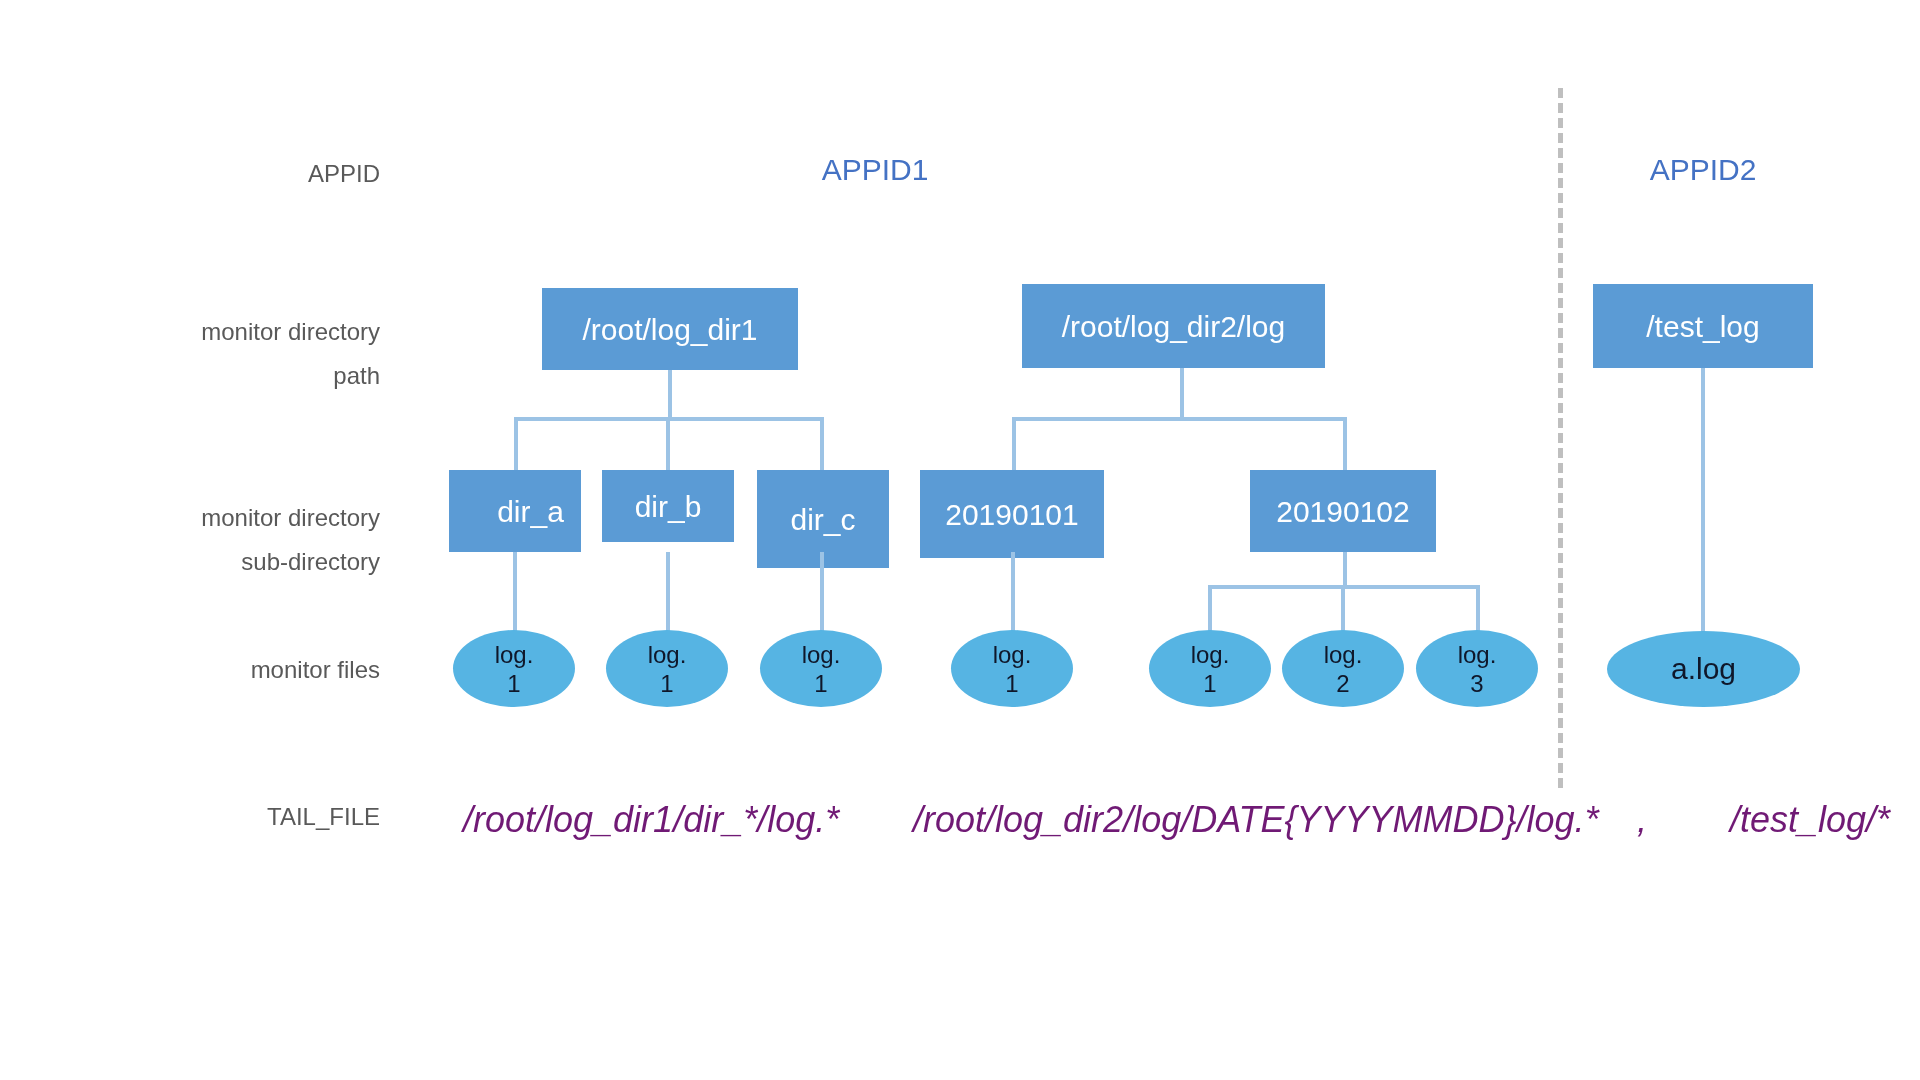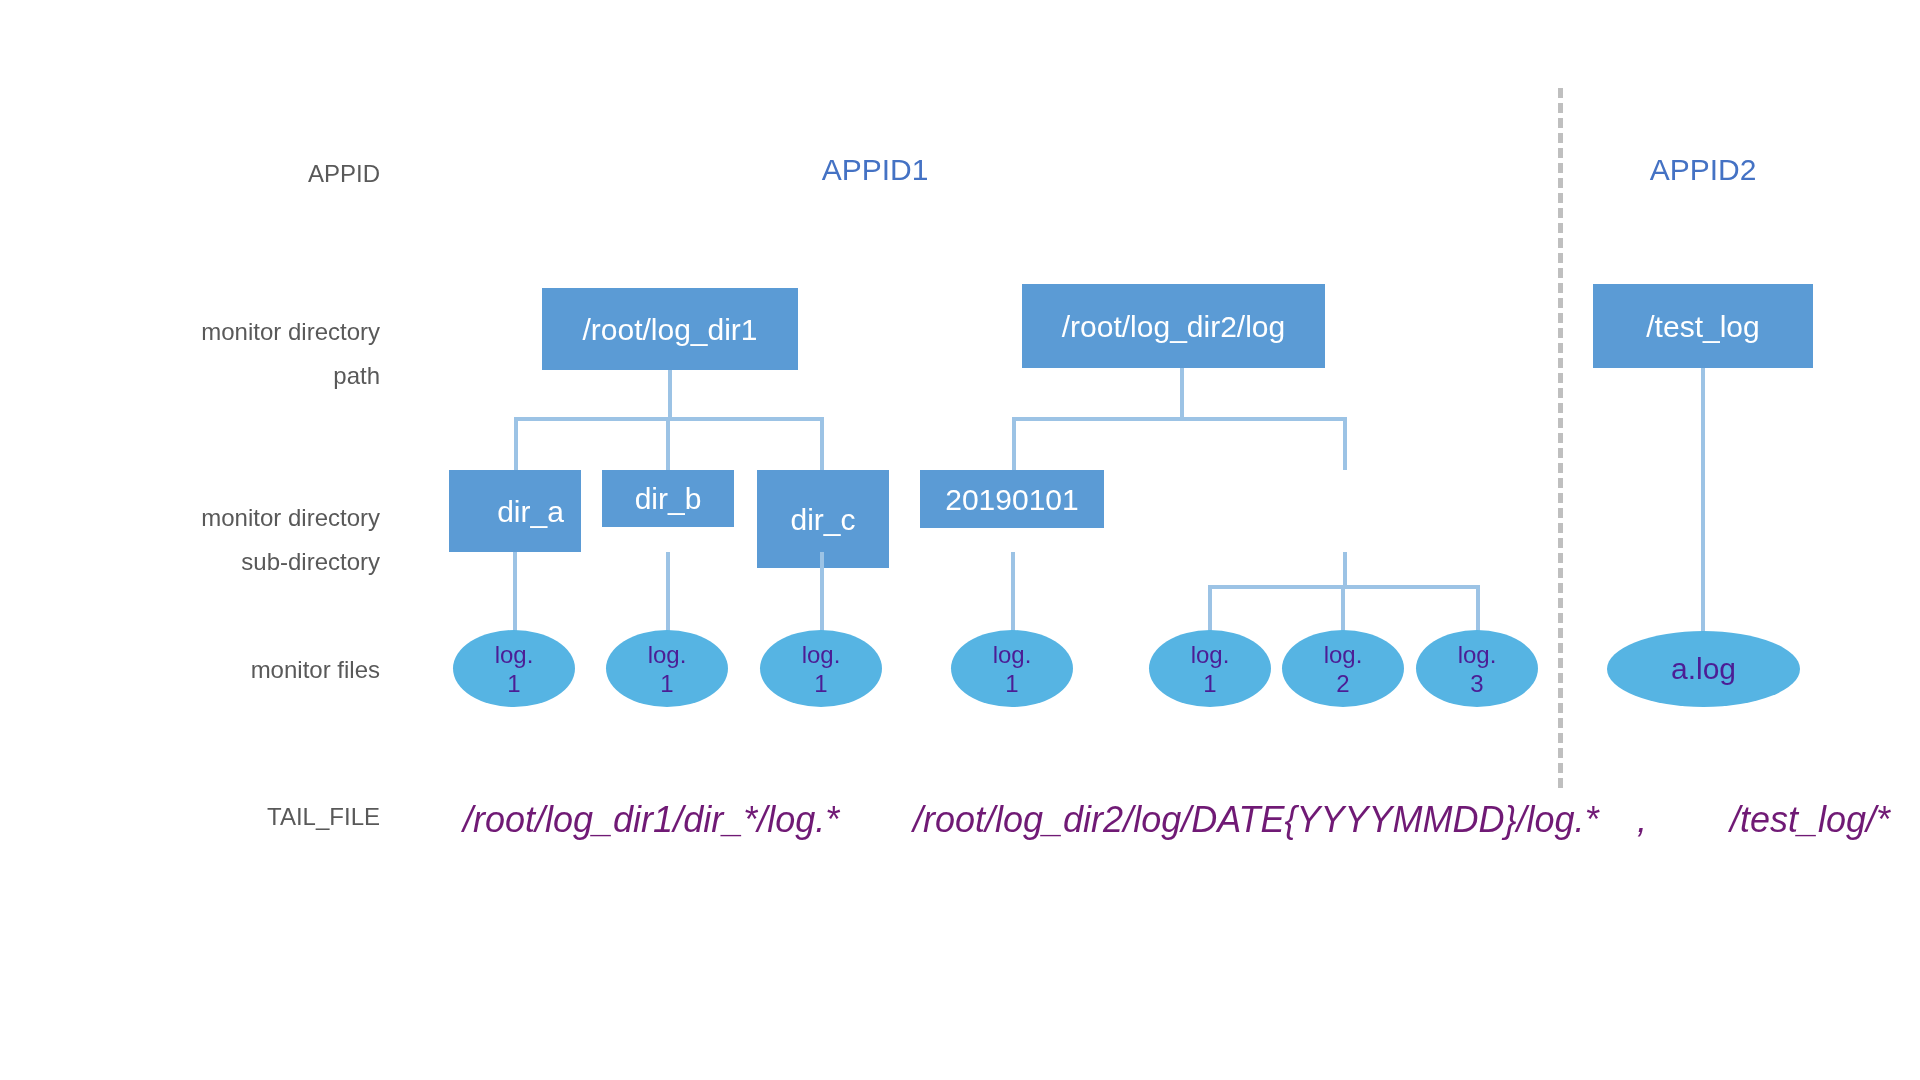--- a/index.html
+++ b/index.html
@@ -53,21 +53,21 @@
     box-sizing: border-box;
     padding: 0 2px;
     word-break: break-all;
     overflow: hidden;
   }
 
   
   .node-ellipse {
     position: absolute;
     background: #56b4e3;
-    color: #4c1d95;
+    color: #0f172a;
     border-radius: 50%;
     font-size: 24px;
     line-height: 29px;
     display: flex;
     align-items: center;
     justify-content: center;
     text-align: center;
     box-sizing: border-box;
     white-space: pre-line;
   }
@@ -125,42 +125,43 @@
 
   <div class="conn v" style="left:668px; top:370px; height:51px;"></div>
 
   <div class="conn h" style="left:514px; top:417px; width:310px;"></div>
 
   <div class="conn v" style="left:514px; top:417px; height:53px;"></div>
   <div class="conn v" style="left:666px; top:417px; height:53px;"></div>
   <div class="conn v" style="left:820px; top:417px; height:53px;"></div>
 
   <div class="node-box" style="left:449px; top:470px; width:132px; height:82px;padding-left:33px;">dir_a</div>
-  <div class="node-box" style="left:602px; top:470px; width:132px; height:57px;">dir_b</div>
+  <div class="node-box" style="left:602px; top:470px; width:132px; height:72px;">dir_b</div>
   <div class="node-box" style="left:757px; top:470px; width:132px; height:98px;">dir_c</div>
 
   <div class="conn v" style="left:513px; top:552px; height:86px;"></div>
   <div class="conn v" style="left:666px; top:552px; height:86px;"></div>
   <div class="conn v" style="left:820px; top:552px; height:86px;"></div>
 
   <div class="node-ellipse" style="left:453px; top:630px; width:122px; height:77px;">log.
 1</div>
   <div class="node-ellipse" style="left:606px; top:630px; width:122px; height:77px;">log.
 1</div>
   <div class="node-ellipse" style="left:760px; top:630px; width:122px; height:77px;">log.
 1</div>
 
   <div class="node-box" style="left:1022px; top:284px; width:303px; height:84px;">/root/log_dir2/log</div>
 
   <div class="conn v" style="left:1180px; top:368px; height:53px;"></div>
   <div class="conn h" style="left:1012px; top:417px; width:335px;"></div>
   <div class="conn v" style="left:1012px; top:417px; height:53px;"></div>
   <div class="conn v" style="left:1343px; top:417px; height:53px;"></div>
 
-  <div class="node-box" style="left:920px; top:470px; width:184px; height:58px;">20190101</div>
+  <div class="node-box" style="left:920px; top:470px; width:184px; height:88px;">20190101</div>
+  <div class="node-box" style="left:1250px; top:470px; width:186px; height:82px;">20190102</div>
 
   <div class="conn v" style="left:1011px; top:552px; height:86px;"></div>
   <div class="node-ellipse" style="left:951px; top:630px; width:122px; height:77px;">log.
 1</div>
 
   <div class="conn v" style="left:1343px; top:552px; height:37px;"></div>
   <div class="conn h" style="left:1208px; top:585px; width:272px;"></div>
   <div class="conn v" style="left:1208px; top:585px; height:53px;"></div>
   <div class="conn v" style="left:1341px; top:585px; height:53px;"></div>
   <div class="conn v" style="left:1476px; top:585px; height:53px;"></div>

